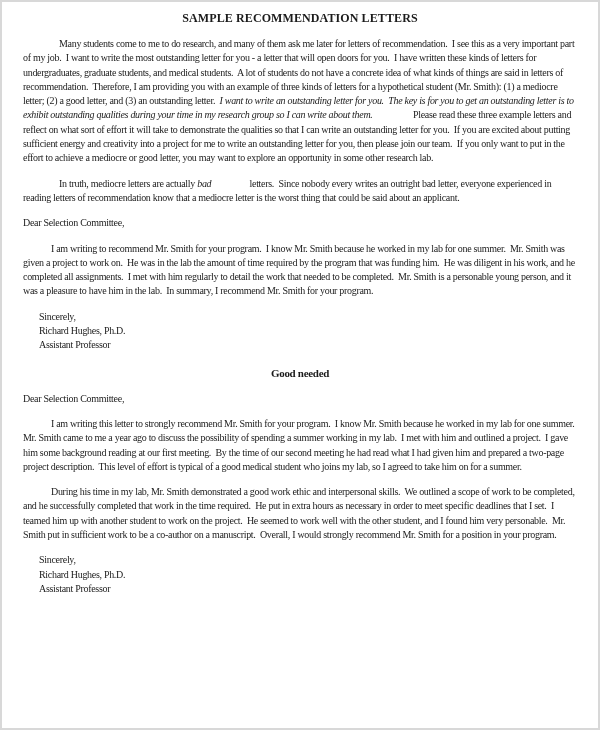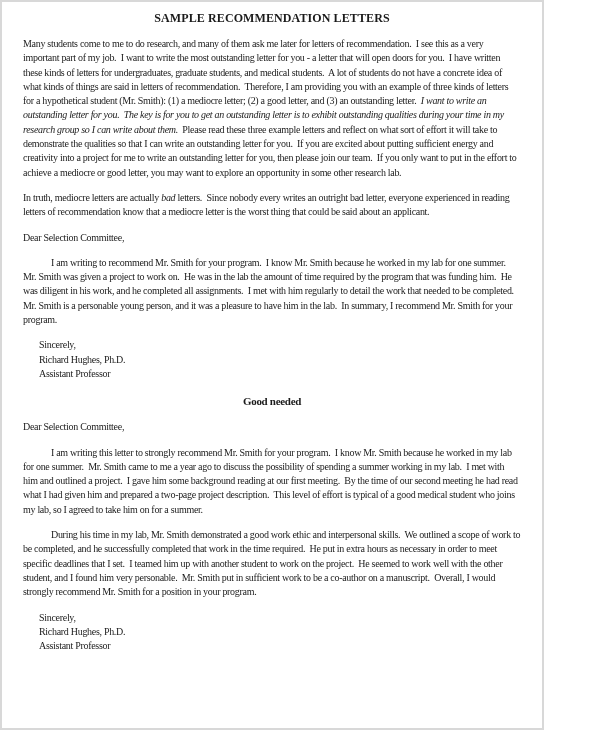--- a/index.html
+++ b/index.html
@@ -4,21 +4,21 @@
 <style>
   html, body {
     margin: 0;
     padding: 0;
     background: #ffffff;
     width: 600px;
     height: 730px;
   }
   .page {
     box-sizing: border-box;
-    width: 544px;
+    width: 600px;
     height: 730px;
     background: #ffffff;
     border: 2px solid #d8d8d8;
     padding: 5px 21px 10px 21px;
     overflow: hidden;
     font-family: "Liberation Serif", "DejaVu Serif", serif;
     font-size: 10px;
     line-height: 14.3px;
     letter-spacing: -0.3px;
     color: #1b1b1b;
@@ -60,20 +60,21 @@
     margin: 11px 16px;
   }
   .signature-block div {
     line-height: 14.3px;
   }
   .run-italic {
     font-style: italic;
   }
   .run-normal {
     font-style: normal;
+    margin-left: 36px;
   }
 </style>
 </head>
 <body>
 
 <div class="page">
 
   <h1 class="doc-title">SAMPLE RECOMMENDATION LETTERS</h1>
 
   <p class="para"><span class="run-normal">Many students come to me to do research, and many of them ask me later for letters of recommendation.  I see this as a very important part of my job.  I want to write the most outstanding letter for you - a letter that will open doors for you.  I have written these kinds of letters for undergraduates, graduate students, and medical students.  A lot of students do not have a concrete idea of what kinds of things are said in letters of recommendation.  Therefore, I am providing you with an example of three kinds of letters for a hypothetical student (Mr. Smith): (1) a mediocre letter; (2) a good letter, and (3) an outstanding letter.  </span><span class="run-italic">I want to write an outstanding letter for you.  The key is for you to get an outstanding letter is to exhibit outstanding qualities during your time in my research group so I can write about them.</span><span class="run-normal">  Please read these three example letters and reflect on what sort of effort it will take to demonstrate the qualities so that I can write an outstanding letter for you.  If you are excited about putting sufficient energy and creativity into a project for me to write an outstanding letter for you, then please join our team.  If you only want to put in the effort to achieve a mediocre or good letter, you may want to explore an opportunity in some other research lab.</span></p>

